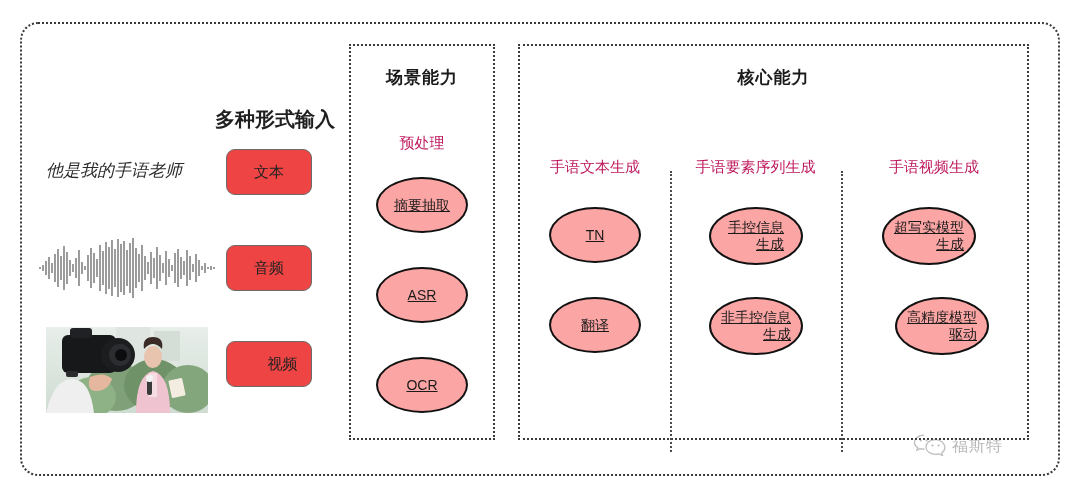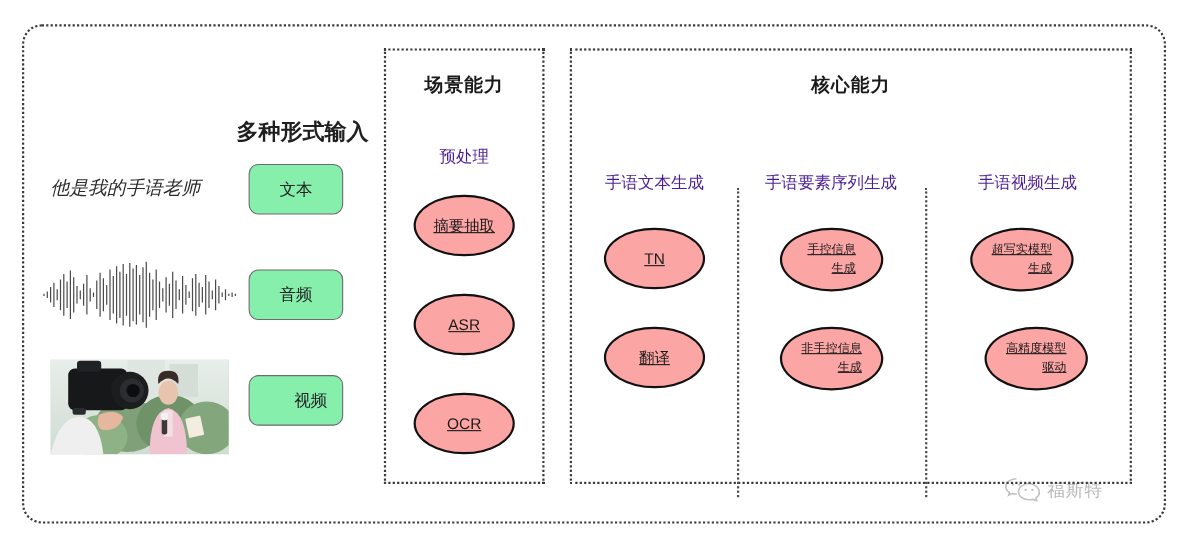--- a/index.html
+++ b/index.html
@@ -65,21 +65,21 @@
     width: 0;
     height: 281px;
     border-left: 2px dotted #4a4a4a;
   }
 
   
   .sub-label {
     position: absolute;
     text-align: center;
     font-size: 15px;
-    color: #4c1d95;
+    color: #be185d;
     white-space: nowrap;
     line-height: 18px;
   }
 
   
   .ellipse {
     position: absolute;
     border: 2.2px solid #111111;
     border-radius: 50%;
     box-sizing: border-box;
@@ -87,36 +87,36 @@
     align-items: center;
     justify-content: center;
     text-align: right;
     font-size: 14px;
     line-height: 17px;
     color: #1a1a1a;
     background: #fca5a5;
     white-space: pre-line;
     text-decoration: underline;
   }
-  .ellipse.small-text { font-size: 11px; }
+  .ellipse.small-text { font-size: 14px; }
 
   
   .input-btn {
     position: absolute;
     width: 86px;
     height: 46px;
     border: 1.6px solid #6b6b6b;
     border-radius: 9px;
     box-sizing: border-box;
     display: flex;
     align-items: center;
     justify-content: center;
     font-size: 15px;
     color: #222222;
-    background: #86efac;
+    background: #ef4444;
   }
   #input-title {
     position: absolute;
     left: 215px;
     top: 106px;
     font-size: 20px;
     font-weight: 600;
     color: #1f1f1f;
     white-space: nowrap;
   }

